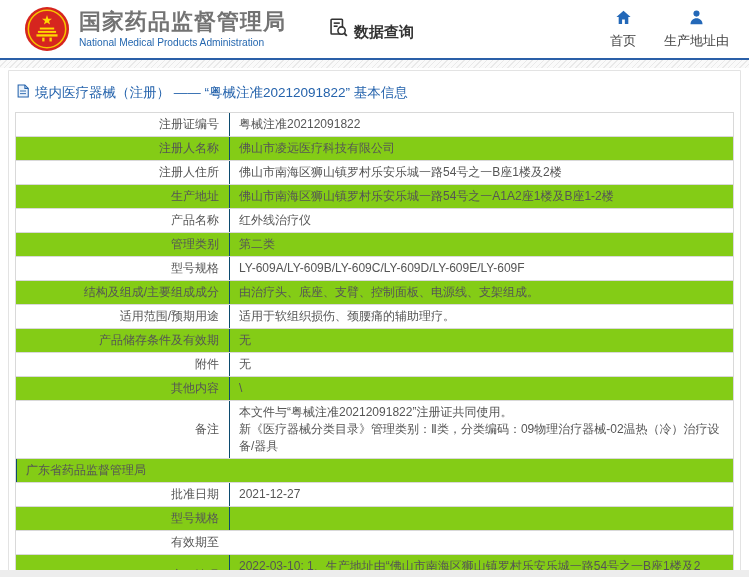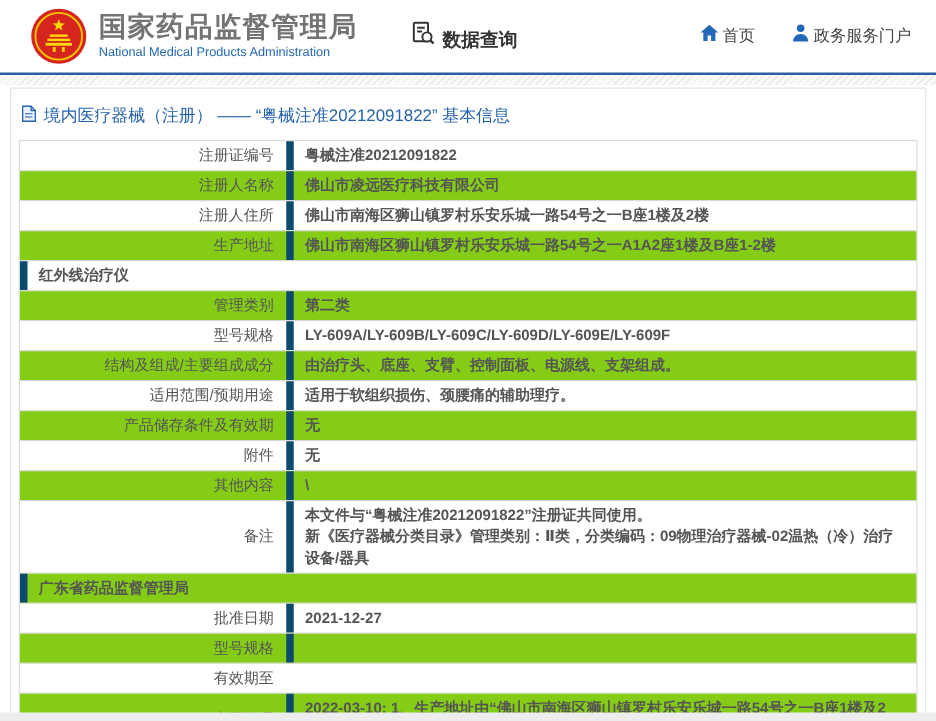--- a/index.html
+++ b/index.html
@@ -28,21 +28,21 @@
   .org-en { color: #2668b0; font-size: 10.2px; margin-top: 3px; }
 
   .data-query {
     display: flex; align-items: flex-end; gap: 5px;
     margin-left: 42px; cursor: pointer; text-decoration: none;
   }
   .data-query span.dq-label { color: #333; font-size: 15px; font-weight: 600; }
 
   .header-nav { margin-left: auto; display: flex; gap: 28px; padding-right: 6px; }
   .nav-item {
-    display: flex; align-items: center; gap: 2px;
+    display: flex; flex-direction: column; align-items: center; gap: 2px;
     text-decoration: none; cursor: pointer;
   }
   .nav-item .nav-label { color: #444; font-size: 13px; }
 
   
   .stripe-band {
     height: 8px;
     background: repeating-linear-gradient(135deg, #e9e9e9 0px, #e9e9e9 1px, #fafafa 1px, #fafafa 4px);
   }
 
@@ -77,27 +77,26 @@
   .row.alt { background: #84cc16; }
   .cell-label {
     width: 213px; flex: 0 0 auto;
     text-align: right;
     padding: 3px 10px 3px 6px;
     line-height: 17px;
     display: flex; justify-content: flex-end; align-items: center; gap: 3px;
   }
   .cell-value {
     flex: 1 1 auto;
-    border-left: 6px solid #0c4a6e;
+    border-left: 1px solid #0c4a6e;
     padding: 3px 8px 3px 9px;
     line-height: 17px;
     white-space: pre-line;
     word-break: break-all;
     min-height: 21px;
-    font-weight: bold;
   }
 
   .page-bottom-strip {
     position: absolute; left: 0; bottom: 0;
     width: 100%; height: 7px;
     background: #ededed;
   }
 </style>
 </head>
 <body>
@@ -146,21 +145,21 @@
       </span>
       <span class="nav-label">首页</span>
     </a>
     <a class="nav-item">
       <span>
         <svg viewBox="0 0 24 24" width="17" height="17" fill="#2368b8">
           <circle cx="12" cy="6.5" r="4.3"></circle>
           <path d="M3.5 21.5c0-5.3 3.7-8.6 8.5-8.6s8.5 3.3 8.5 8.6z"></path>
         </svg>
       </span>
-      <span class="nav-label">政务服务门户</span>
+      <span class="nav-label">生产地址由</span>
     </a>
   </nav>
 </header>
 
 <div class="stripe-band"></div>
 
 <main class="content-box">
   <div class="breadcrumb">
     <span>
       <svg viewBox="0 0 16 18" width="12" height="14">
@@ -200,20 +199,24 @@
 
     <div class="row alt">
       <div class="cell-label">
 
         <span class="lbl">生产地址</span>
       </div>
       <div class="cell-value"><span class="val">佛山市南海区狮山镇罗村乐安乐城一路54号之一A1A2座1楼及B座1-2楼</span></div>
     </div>
 
     <div class="row">
+      <div class="cell-label">
+
+        <span class="lbl">产品名称</span>
+      </div>
       <div class="cell-value"><span class="val">红外线治疗仪</span></div>
     </div>
 
     <div class="row alt">
       <div class="cell-label">
 
         <span class="lbl">管理类别</span>
       </div>
       <div class="cell-value"><span class="val">第二类</span></div>
     </div>

